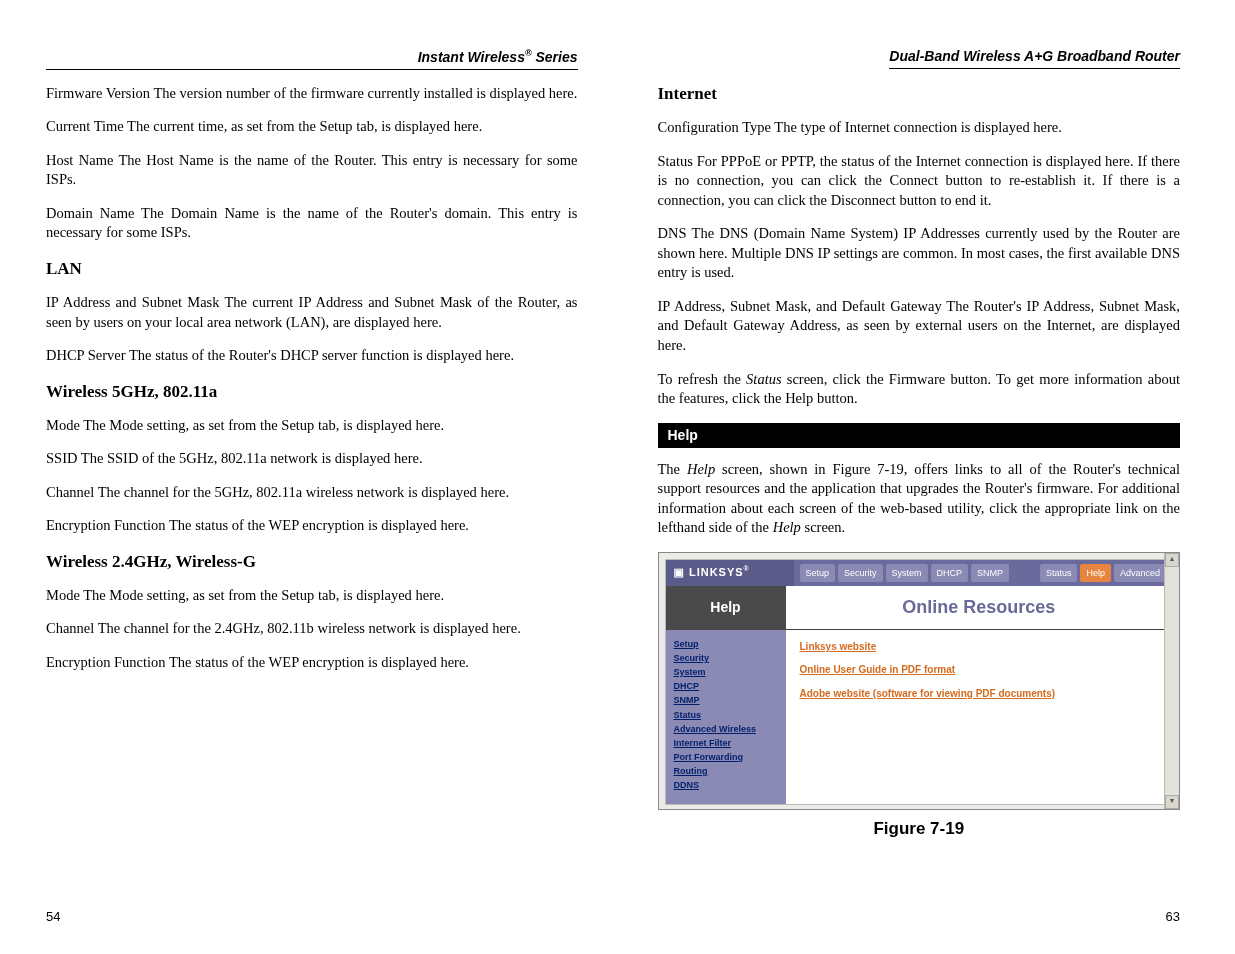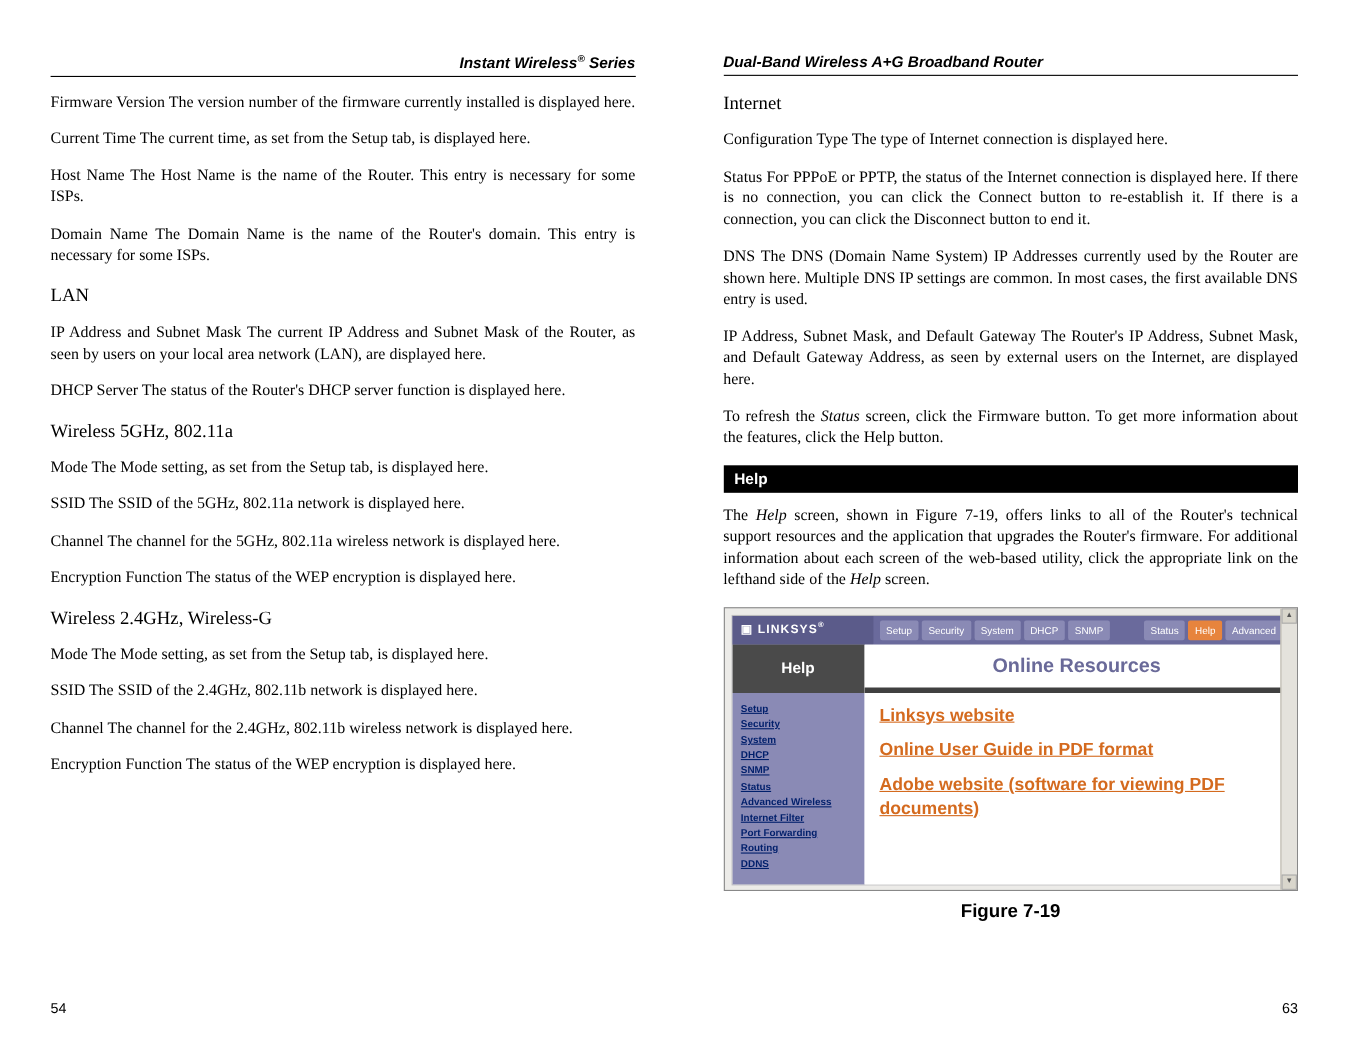--- a/index.html
+++ b/index.html
@@ -17,39 +17,39 @@
   }
   .page {
     width: 50%;
     box-sizing: border-box;
     padding: 48px 48px 30px 48px;
     position: relative;
     display: flex;
     flex-direction: column;
   }
   .page-left { padding-right: 40px; padding-left: 46px; }
-  .page-right { padding-left: 40px; padding-right: 55px; }
+  .page-right { padding-left: 40px; padding-right: 55px; align-items: flex-end; }
   .running-head {
     font-family: Arial, Helvetica, sans-serif;
     font-style: italic;
     font-weight: bold;
     font-size: 14px;
     border-bottom: 1px solid #000;
     padding-bottom: 4px;
     margin-bottom: 14px;
   }
   .page-left .running-head { text-align: right; }
   .page-right .running-head { text-align: left; }
   .running-head sup { font-size: 9px; font-style: italic; }
   .body-content { flex: 1 1 auto; font-size: 14.5px; line-height: 1.35; }
   .body-content p { margin: 0 0 14px 0; text-align: justify; }
   .body-content .term-label { font-weight: normal; }
   .section-heading {
     font-family: "Times New Roman", serif;
-    font-weight: normal;
+    font-weight: bold;
     font-size: 17px;
     margin: 15px 0 12px 0;
   }
   .help-bar {
     background: #000;
     color: #fff;
     font-family: Arial, Helvetica, sans-serif;
     font-weight: bold;
     font-size: 14px;
     padding: 3px 10px;
@@ -134,21 +134,21 @@
   }
   .header-right {
     flex: 1;
     background: #fff;
     color: #6a6a99;
     font-weight: bold;
     font-size: 18px;
     display: flex;
     align-items: center;
     justify-content: center;
-    border-bottom: 5px solid #404040;
+    border-bottom: 1px solid #404040;
   }
   .content-row {
     display: flex;
     flex: 1;
   }
   .sidebar {
     width: 120px;
     background: #8a8ab5;
     padding: 8px;
     box-sizing: border-box;
@@ -164,21 +164,21 @@
   .main-area {
     flex: 1;
     background: #fff;
     padding: 10px 14px;
   }
   .main-area a {
     display: block;
     color: #d46a1e;
     text-decoration: underline;
     font-weight: bold;
-    font-size: 16px;
+    font-size: 10px;
     margin-bottom: 10px;
   }
   .scrollbar-v {
     position: absolute;
     right: 0; top: 0; bottom: 0;
     width: 14px;
     background: #e4e2dc;
     border-left: 1px solid #bcb8ad;
   }
   .scrollbar-v .btn {
@@ -219,21 +219,20 @@
       <p><span class="term-label">DHCP Server</span><span>  The status of the Router's DHCP server function is displayed here.</span></p>
 
       <div class="section-heading">Wireless 5GHz, 802.11a</div>
       <p><span class="term-label">Mode</span><span>  The Mode setting, as set from the Setup tab, is displayed here.</span></p>
       <p><span class="term-label">SSID</span><span>  The SSID of the 5GHz, 802.11a network is displayed here.</span></p>
       <p><span class="term-label">Channel</span><span>  The channel for the 5GHz, 802.11a wireless network is displayed here.</span></p>
       <p><span class="term-label">Encryption Function</span><span>  The status of the WEP encryption is displayed here.</span></p>
 
       <div class="section-heading">Wireless 2.4GHz, Wireless-G</div>
       <p><span class="term-label">Mode</span><span>  The Mode setting, as set from the Setup tab, is displayed here.</span></p>
-      <p><span class="term-label">SSID</span><span>  The SSID of the 2.4GHz, 802.11b network is displayed here.</span></p>
       <p><span class="term-label">Channel</span><span>  The channel for the 2.4GHz, 802.11b wireless network is displayed here.</span></p>
       <p><span class="term-label">Encryption Function</span><span>  The status of the WEP encryption is displayed here.</span></p>
     </div>
     <div class="pagenum">54</div>
   </div>
 
   <div class="page page-right">
     <div class="running-head">Dual-Band Wireless A+G Broadband Router</div>
     <div class="body-content">
       <div class="section-heading" style="margin-top:0">Internet</div>

